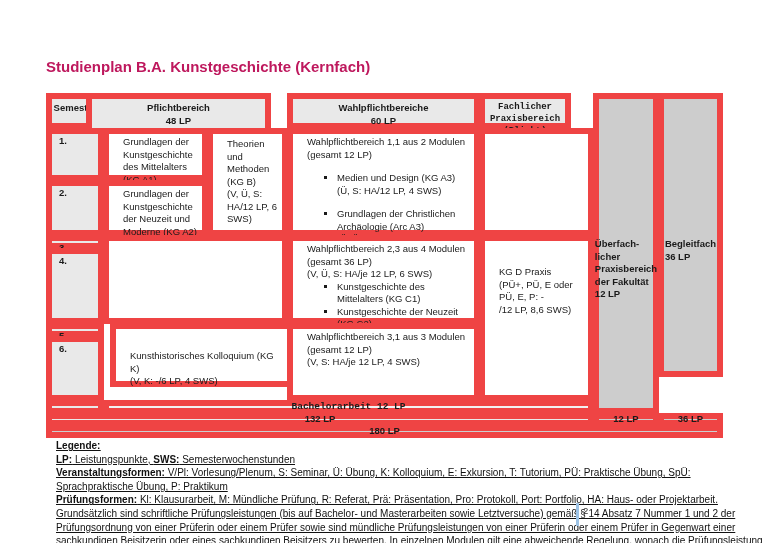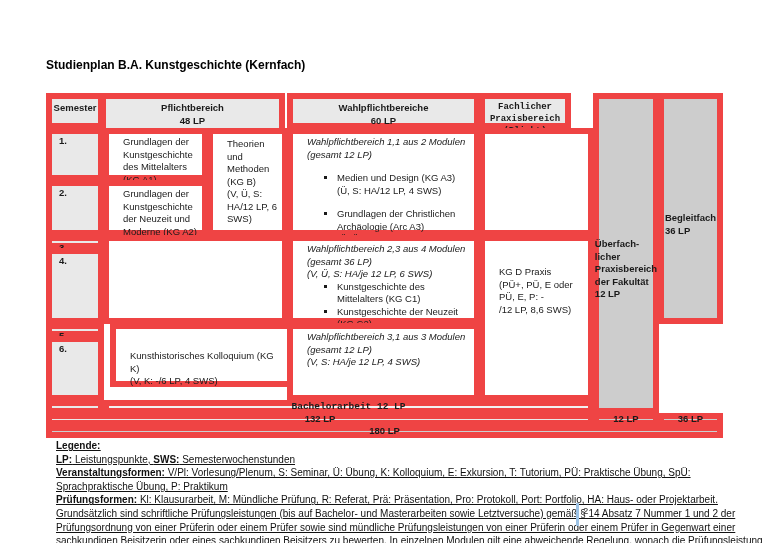--- a/index.html
+++ b/index.html
@@ -1,61 +1,61 @@
 <!DOCTYPE html>
 <html><head>
 <meta charset="utf-8">
 <style>
   html,body{margin:0;padding:0;background:#fff;}
   .sheet{position:relative;width:768px;height:543px;background:#ffffff;
          font-family:"Liberation Sans",sans-serif;color:#1a1a1a;overflow:hidden;}
-  .title{position:absolute;left:46px;top:58px;font-size:12px;font-weight:bold;color:#000000;}
+  .title{position:absolute;left:46px;top:58px;font-size:15px;font-weight:bold;color:#be185d;}
   .cell{position:absolute;box-sizing:border-box;border:6px solid #ef4444;background:#fff;
         font-size:9.5px;line-height:1.32;}
   .bg-l{background:#e9e9e9;} .bg-g{background:#cdcdcd;} .bg-vl{background:#f2f2f2;font-family:Liberation Mono, monospace;}
   .pre{white-space:pre-line;}
   .hd{font-weight:bold;text-align:center;padding-top:3px;white-space:pre-line;}
   .sem{font-weight:bold;padding:1px 0 0 7px;}
   .pad{padding:2px 4px 2px 14px;}
   .vcenter{display:flex;align-items:center;}
   .ctr{display:flex;align-items:center;justify-content:center;font-weight:bold;text-align:left;}
-  .ital{font-style:italic;white-space:pre-line;}
+  .ital{white-space:pre-line;}
   .bullets{margin:0;padding:0 2px 0 30px;list-style-type:square;}
   .bullets li{white-space:pre-line;}
   .sp li{margin-top:11px;}
   .tight li{margin-top:0;}
   .legend{position:absolute;left:56px;top:439px;width:712px;font-size:10px;line-height:1.36;color:#111;text-decoration:underline;}
   .legend .lg-title{font-weight:bold;text-decoration:underline;}
   .pgbar{position:absolute;left:576px;top:503px;width:3px;height:23px;background:#9dc3e6;}
   .pgnum{position:absolute;left:583px;top:505px;font-size:9.5px;color:#333;}
 </style>
 </head>
 <body>
 
 <div class="sheet">
 
   <div class="title">Studienplan B.A. Kunstgeschichte (Kernfach)</div>
 
   <div>
 
     <div class="cell bg-l hd" style="left:46px;top:93px;width:58px;height:36px;">Semester</div>
-    <div class="cell bg-l hd" style="left:100px;top:93px;width:185px;height:41px;">Pflichtbereich
+    <div class="cell bg-l hd" style="left:86px;top:93px;width:185px;height:41px;">Pflichtbereich
 48 LP</div>
     <div class="cell bg-l hd" style="left:287px;top:93px;width:193px;height:36px;">Wahlpflichtbereiche
 60 LP</div>
     <div class="cell bg-l hd" style="left:479px;top:93px;width:92px;height:36px;font-size:9px;font-family:Liberation Mono, monospace;">Fachlicher Praxisbereich
 (Plicht)
 12LP</div>
 
     <div class="cell bg-g ctr pre" style="left:593px;top:93px;width:66px;height:321px;padding-top:32px;">Überfach-
 licher
 Praxisbereich
 der Fakultät
 12 LP</div>
-    <div class="cell bg-g ctr pre" style="left:658px;top:93px;width:65px;height:231px;padding-top:32px;">Begleitfach
+    <div class="cell bg-g ctr pre" style="left:658px;top:93px;width:65px;height:284px;padding-top:32px;">Begleitfach
 36 LP</div>
 
     <div class="cell bg-l sem" style="left:46px;top:128px;width:58px;height:53px;">1.</div>
     <div class="cell bg-l sem" style="left:46px;top:180px;width:58px;height:56px;">2.</div>
     <div class="cell bg-l sem" style="left:46px;top:235px;width:58px;height:14px;">3.</div>
     <div class="cell bg-l sem" style="left:46px;top:248px;width:58px;height:76px;">4.</div>
     <div class="cell bg-l sem" style="left:46px;top:323px;width:58px;height:14px;">5.</div>
     <div class="cell bg-l sem" style="left:46px;top:336px;width:58px;height:65px;">6.</div>
     <div class="cell bg-l" style="left:46px;top:400px;width:58px;height:14px;"></div>
 

